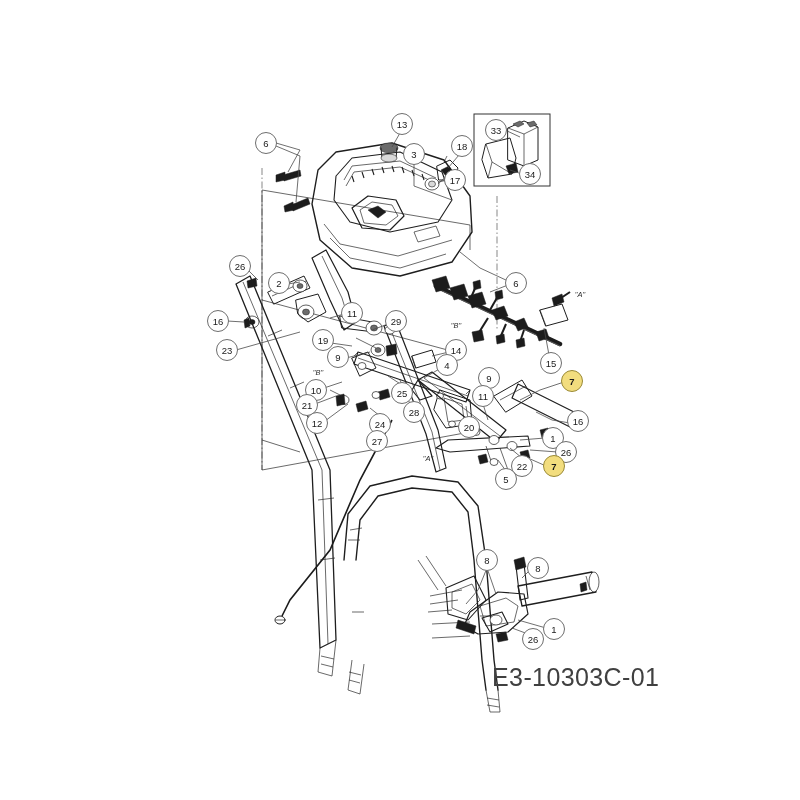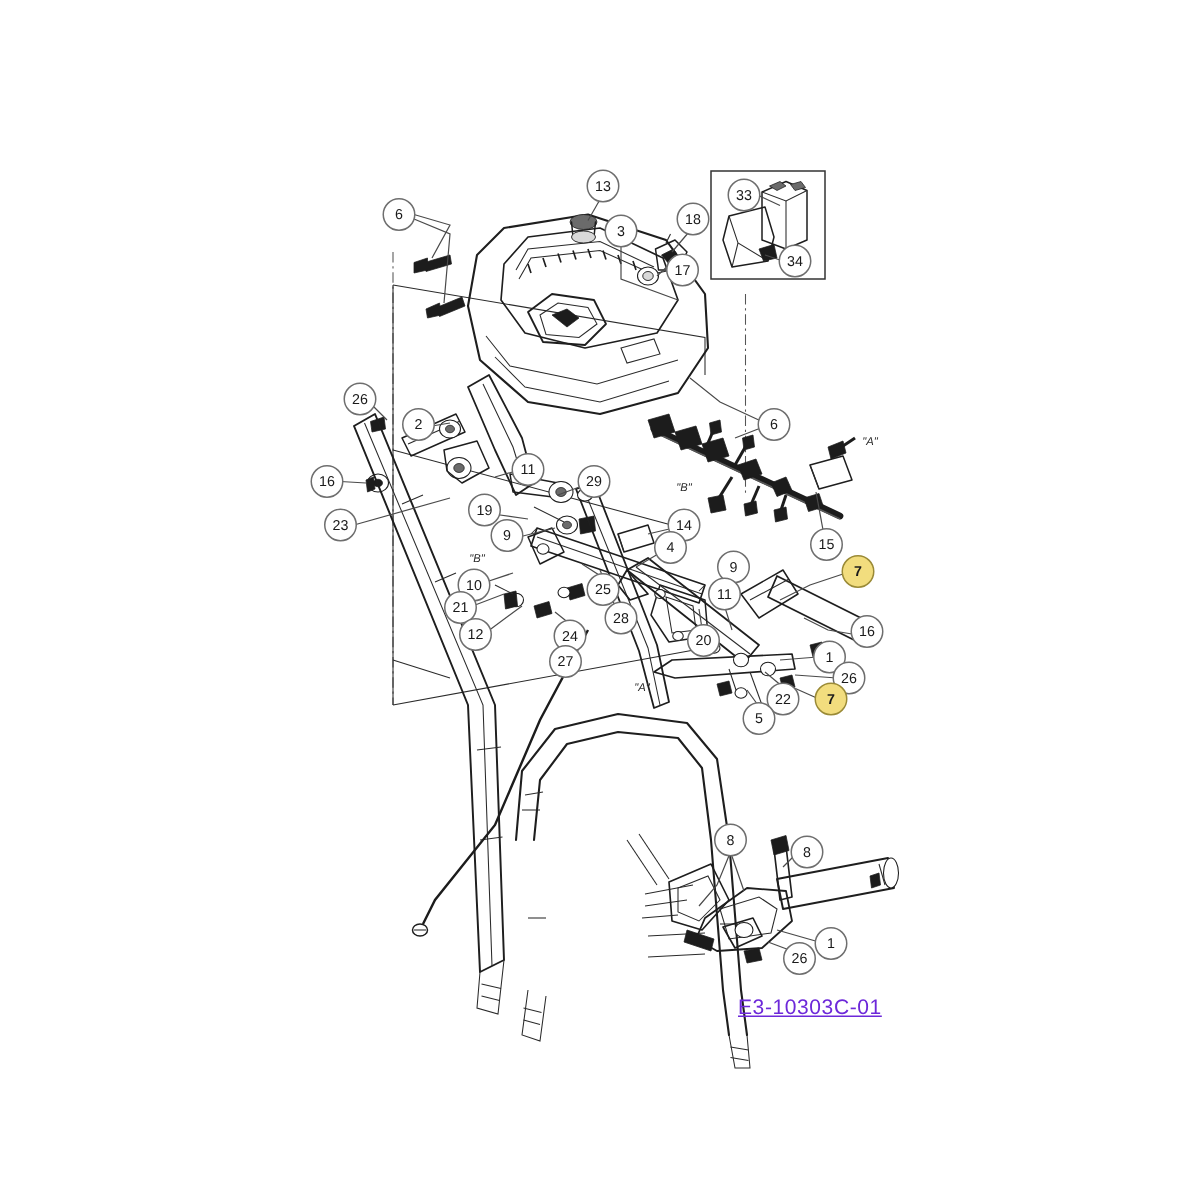--- a/index.html
+++ b/index.html
@@ -38,25 +38,24 @@
     font-family: "Liberation Sans", sans-serif;
     font-size: 7.5px;
     fill: #2a2a2a;
     text-anchor: middle;
     dominant-baseline: central;
     font-style: italic;
   }
   .drawing-number {
     position: absolute;
     font-family: "Liberation Sans", sans-serif;
-    font-size: 14px;
-    color: #6d28d9;
+    font-size: 25px;
+    color: #404040;
     letter-spacing: 0.4px;
     white-space: nowrap;
-    text-decoration: underline;
   }
   .bubble-circle {
     fill: #ffffff;
     stroke: #6e6e6e;
     stroke-width: 1;
   }
   .bubble-circle-hl {
     fill: #f2dd7e;
     stroke: #9a8a36;
     stroke-width: 1;

